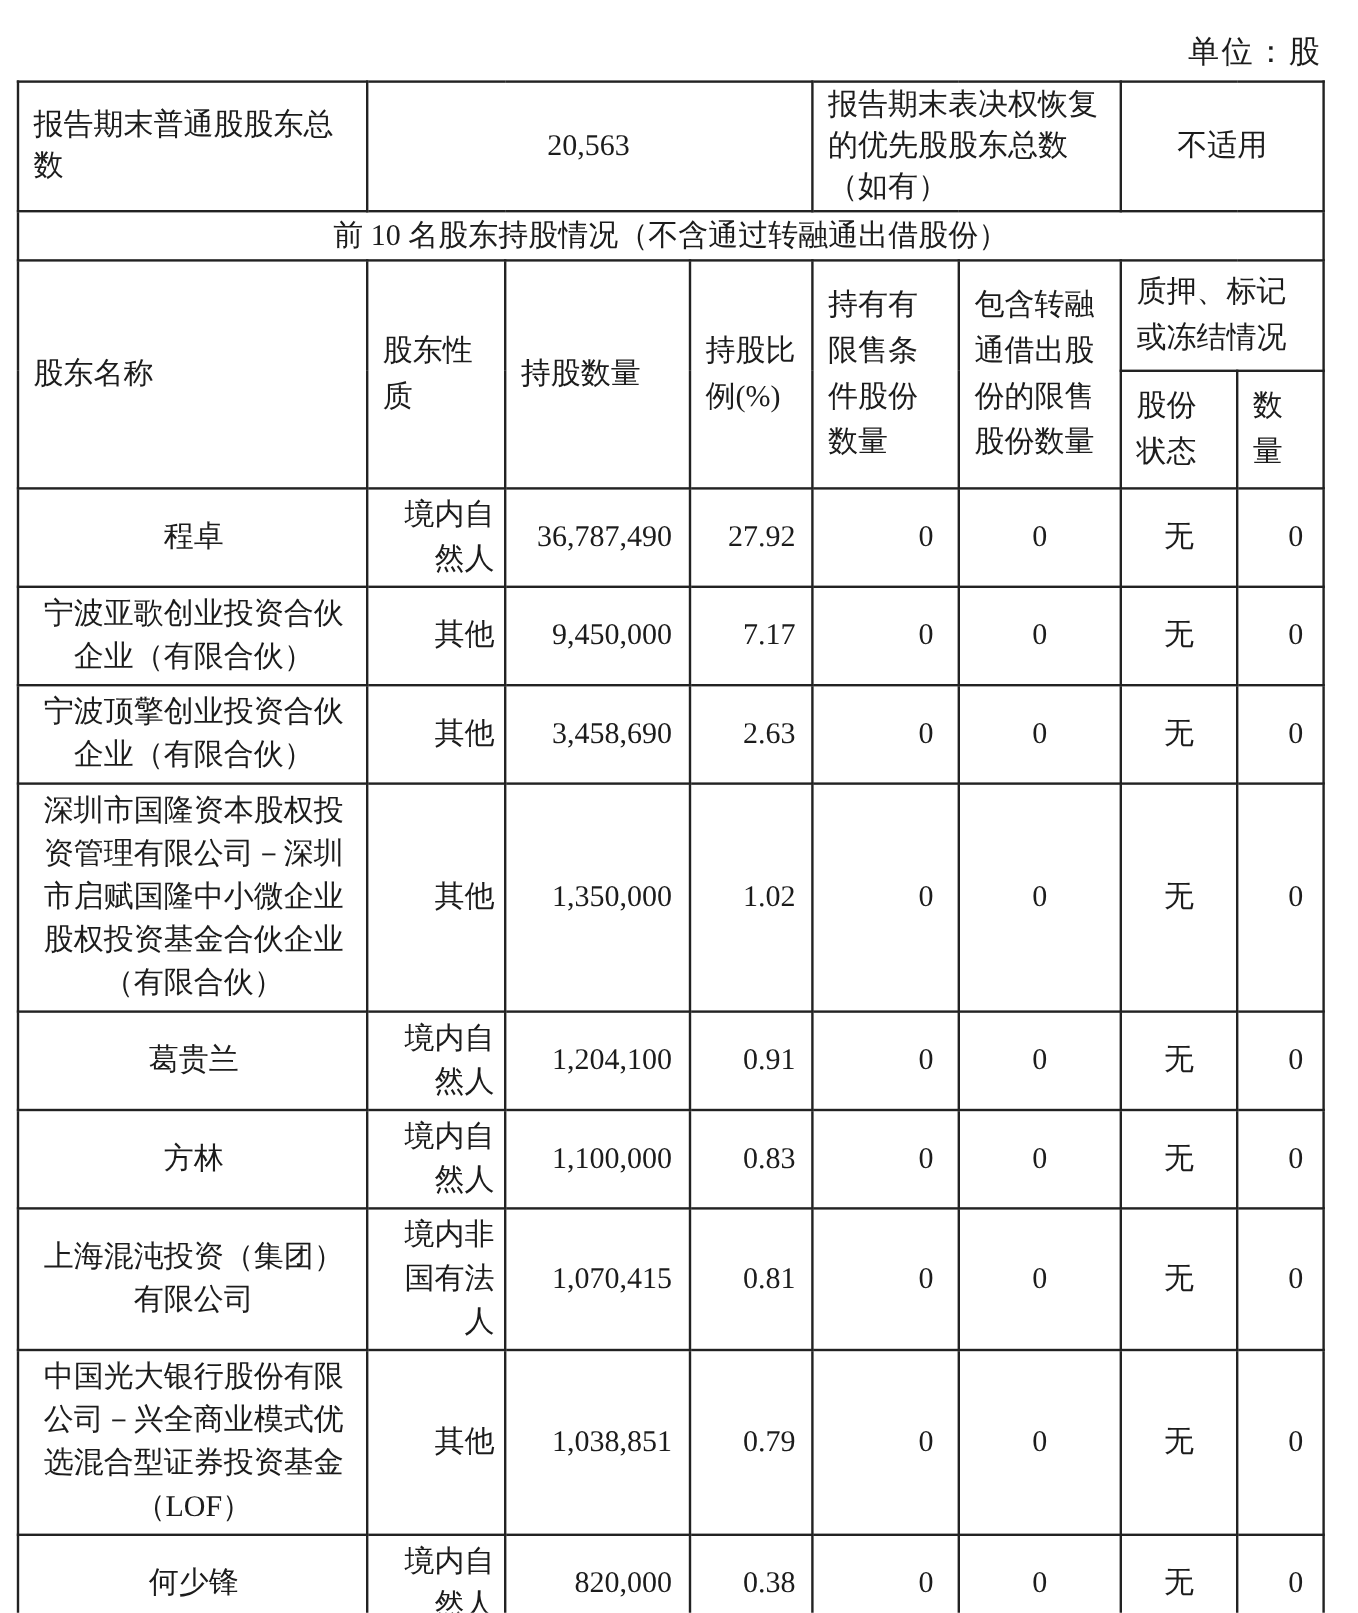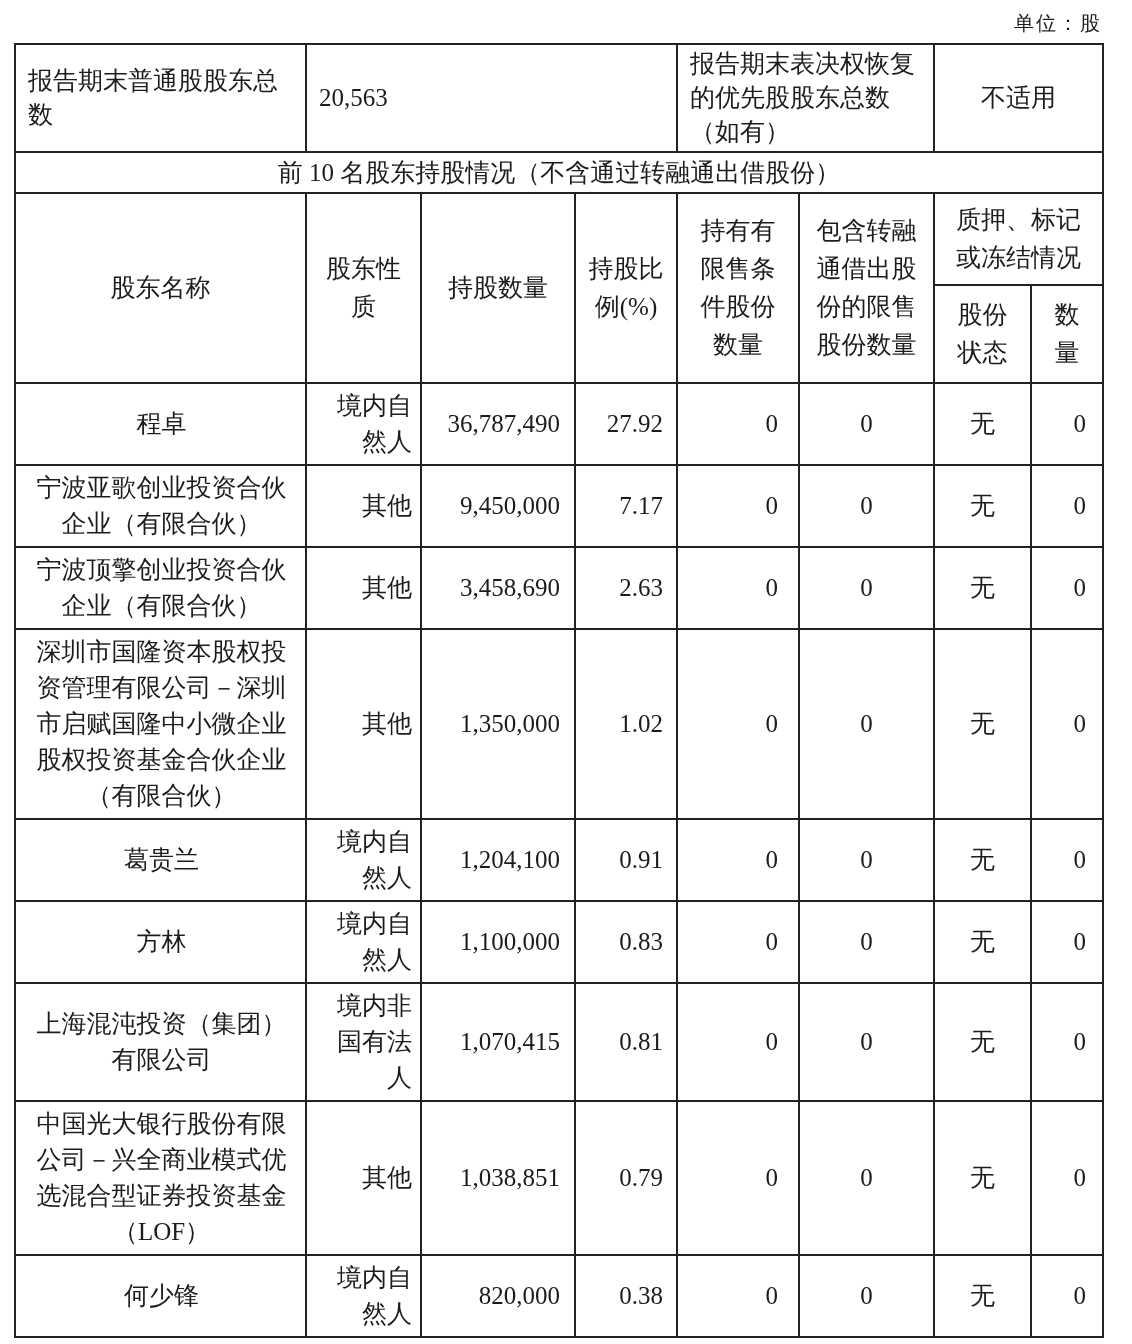--- a/index.html
+++ b/index.html
@@ -10,49 +10,49 @@
   body {
     width: 1132px;
     height: 1344px;
     overflow: hidden;
     color: #1c1c1c;
     font-family: "Liberation Serif", "DejaVu Serif", serif;
     font-size: 25px;
   }
   .unit-line {
     width: 1102px;
-    padding-top: 10px;
+    padding-top: 26px;
     text-align: right;
-    font-size: 20px;
+    font-size: 26px;
     letter-spacing: 2px;
   }
   table.main-table {
     border-collapse: collapse;
     table-layout: fixed;
     width: 1088px;
     margin: 6px 0 0 14px;
   }
   td {
     border: 2px solid #222222;
     vertical-align: middle;
     line-height: 36px;
     padding: 2px 12px;
     word-break: break-word;
   }
   tr.info-row td { line-height: 34px; }
   td.t-left   { text-align: left; }
   td.t-center { text-align: center; }
-  td.t-right  { text-align: left; }
+  td.t-right  { text-align: center; }
   tr.section-row td {
     line-height: 34px;
     padding: 1px 12px;
     text-align: center;
   }
   tr.thead-row td, tr.thead-sub td {
-    text-align: center;
+    text-align: left;
     line-height: 38px;
     padding: 2px 12px;
     margin-top: 44px;
   }
   td.h-pledge { padding: 2px 8px; }
   td.v-num { padding-right: 14px; }
   
   td.c-name       { text-align: center;   padding: 4px 10px 4px 12px; }
   td.c-nature     { text-align: right; padding: 4px 8px; }
   td.c-shares     { text-align: right;  padding-right: 14px; }

